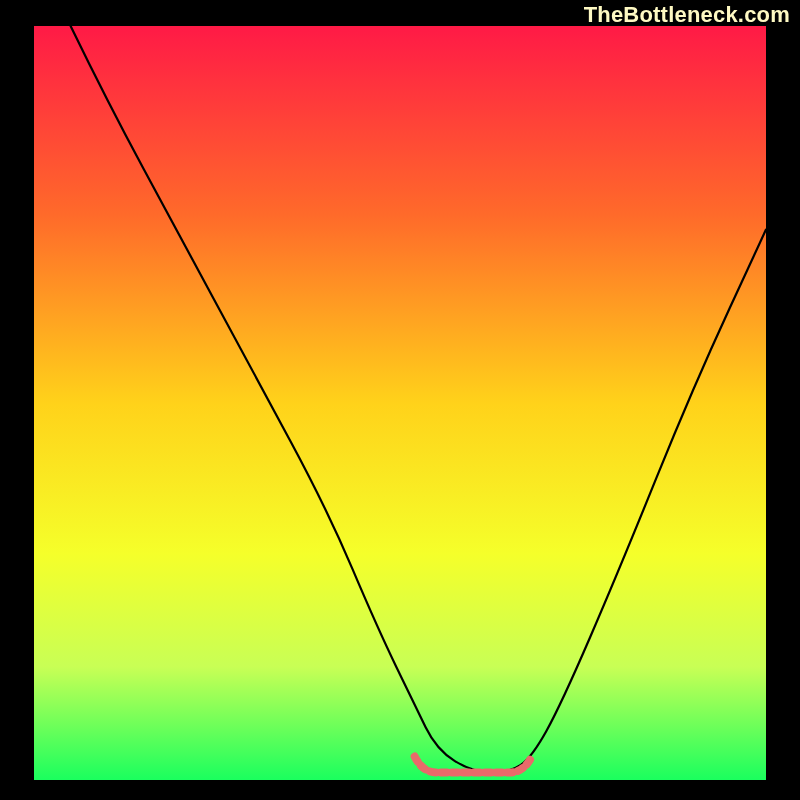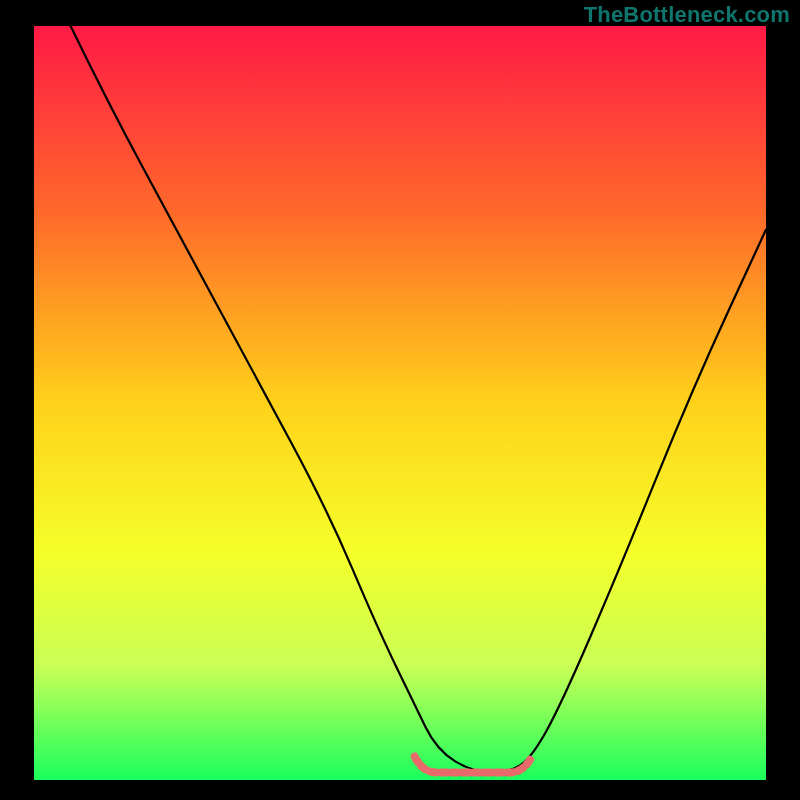--- a/index.html
+++ b/index.html
@@ -13,21 +13,21 @@
   }
   .frame {
     position: relative;
     width: 800px;
     height: 800px;
   }
   .watermark {
     position: absolute;
     top: 2px;
     right: 10px;
-    color: #0f766e;
+    color: #fef9c3;
     font-size: 22px;
     font-weight: 600;
     letter-spacing: 0.2px;
     z-index: 20;
   }
   svg {
     display: block;
   }
 </style>
 </head>

